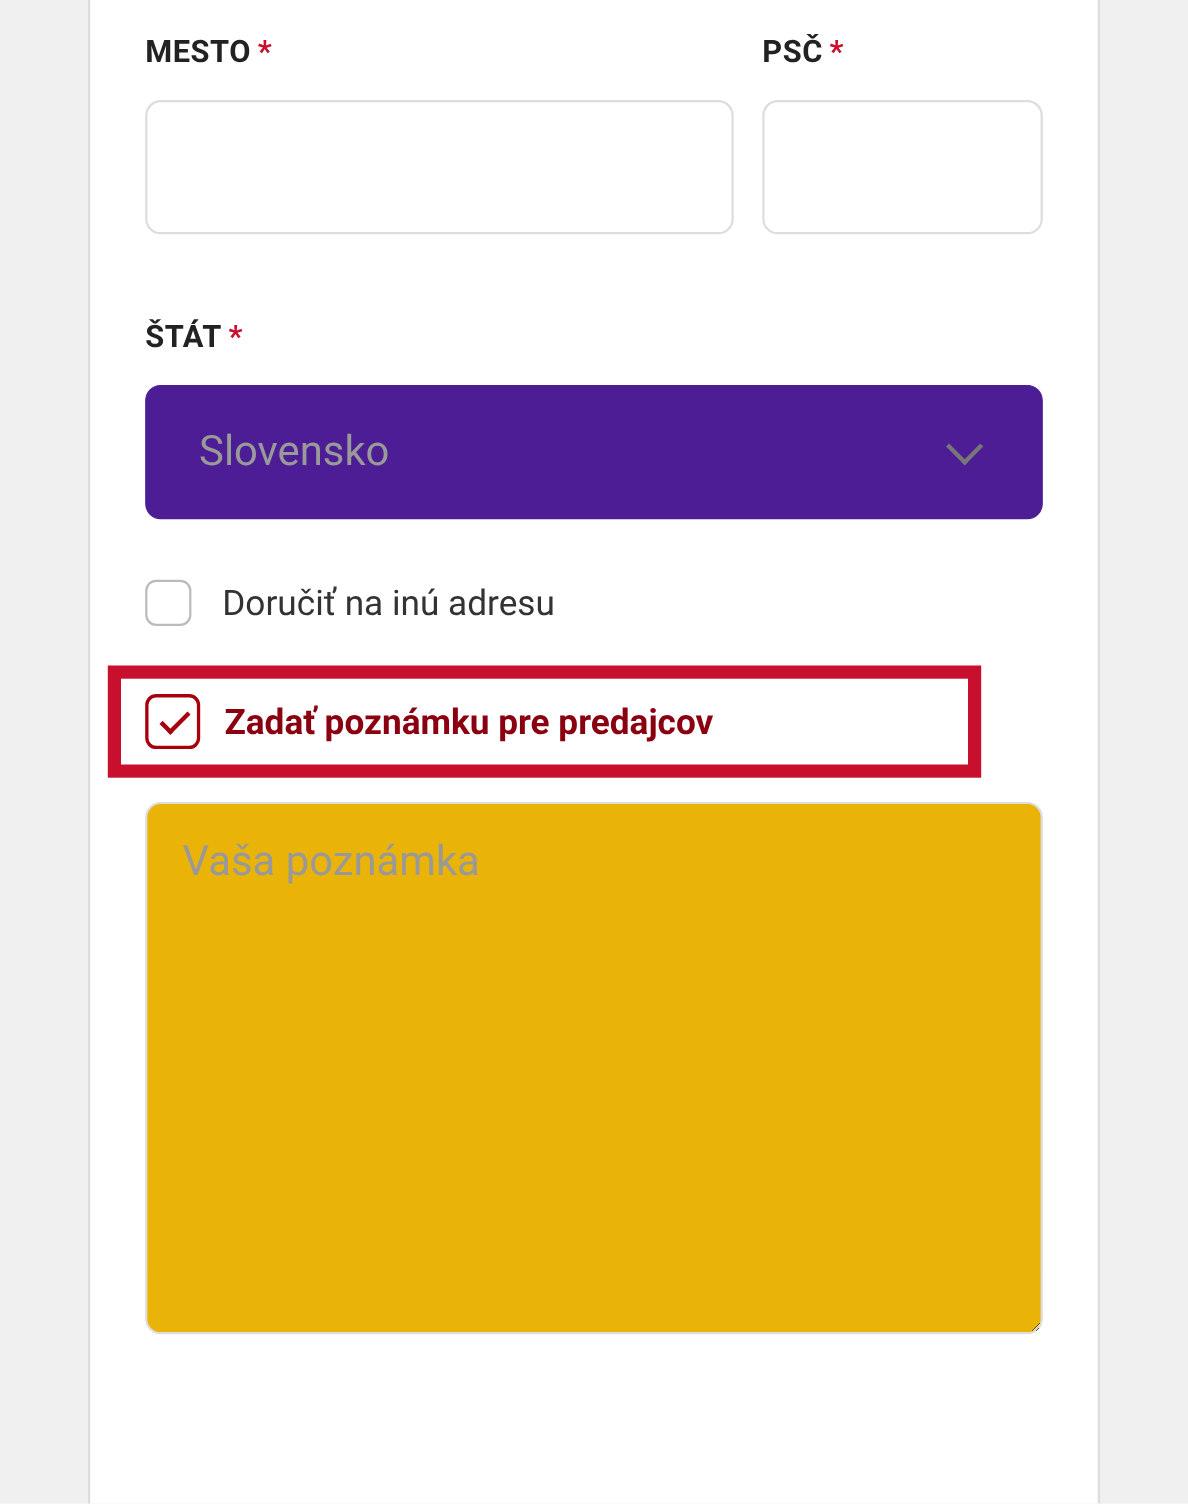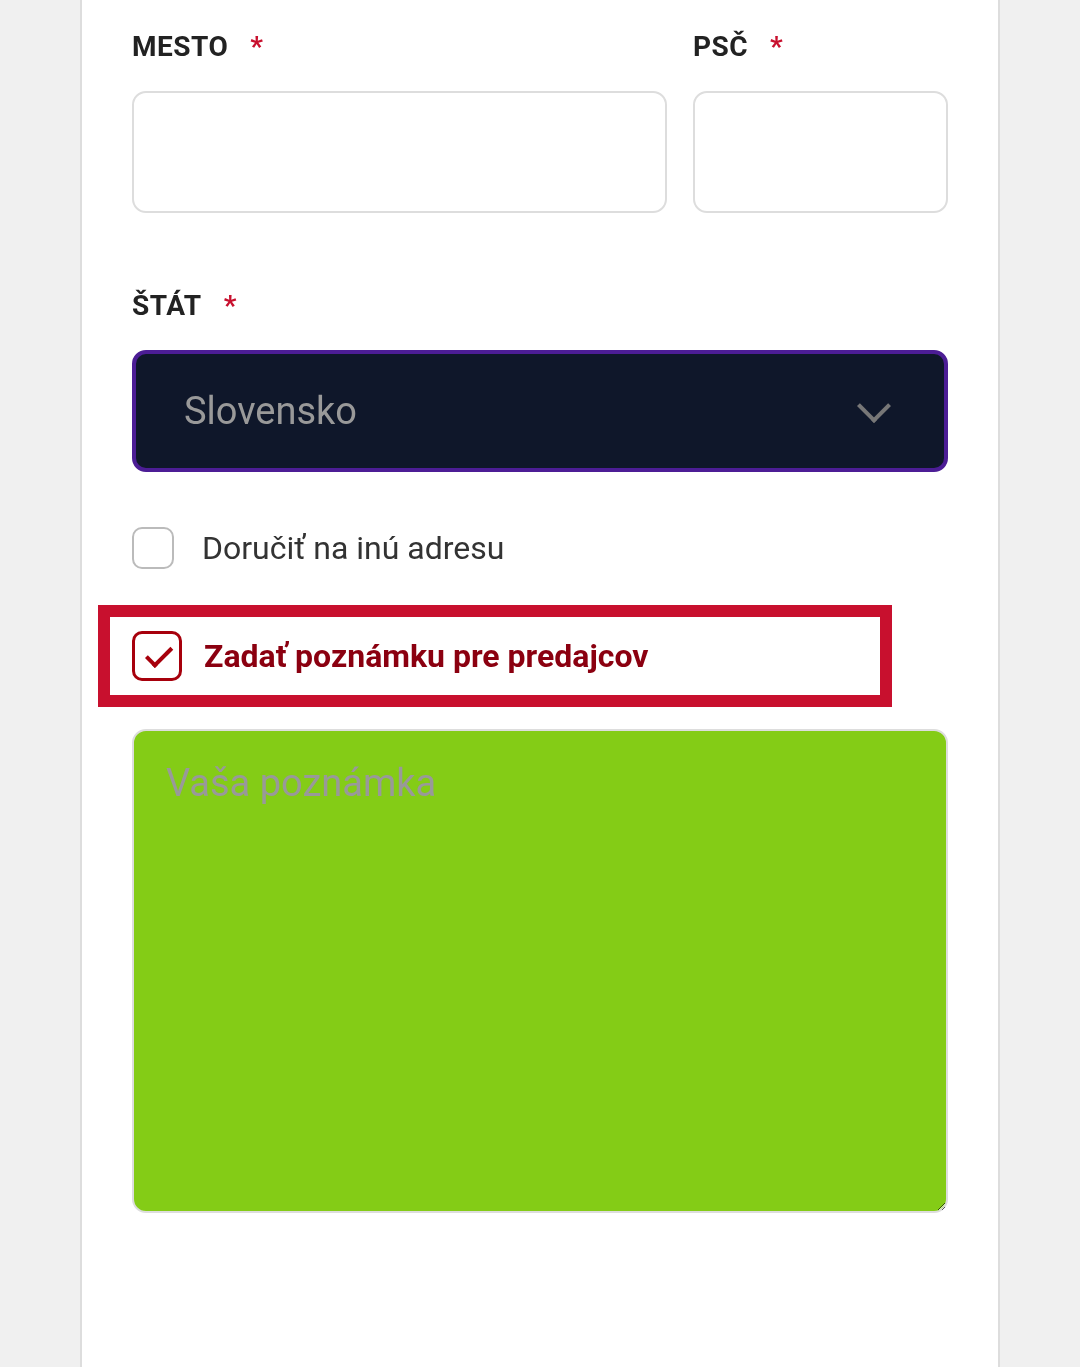--- a/index.html
+++ b/index.html
@@ -37,21 +37,21 @@
       width: 255px;
     }
     .label {
       font-size: 28px;
       font-weight: 700;
       color: #222;
       margin-bottom: 28px;
       letter-spacing: 0.5px;
       display: flex;
       align-items: baseline;
-      gap: 22px;
+      gap: 6px;
     }
     .required {
       color: #c8102e;
       font-weight: 700;
     }
     .text-input {
       width: 100%;
       height: 122px;
       border: 2px solid #ddd;
       border-radius: 14px;
@@ -62,22 +62,22 @@
       color: #222;
       outline: none;
     }
     .section-state {
       margin-top: 76px;
     }
     .select-wrap {
       position: relative;
       width: 100%;
       height: 122px;
-      background: #0f172a;
-      border: 4px solid #4c1d95;
+      background: #4c1d95;
+      border: 1px solid #4c1d95;
       border-radius: 14px;
       display: flex;
       align-items: center;
       padding: 16px 48px;
       cursor: pointer;
     }
     .select-value {
       font-size: 38px;
       color: #999;
       flex: 1;
@@ -149,21 +149,21 @@
       font-size: 32px;
       font-weight: 700;
       color: #8b0010;
       cursor: pointer;
     }
     .note-textarea {
       width: 100%;
       height: 484px;
       border: 2px solid #ddd;
       border-radius: 14px;
-      background: #84cc16;
+      background: #eab308;
       padding: 30px 32px;
       font-size: 38px;
       font-family: inherit;
       color: #222;
       outline: none;
       resize: both;
       margin-top: 22px;
     }
     .note-textarea::placeholder {
       color: #999;

